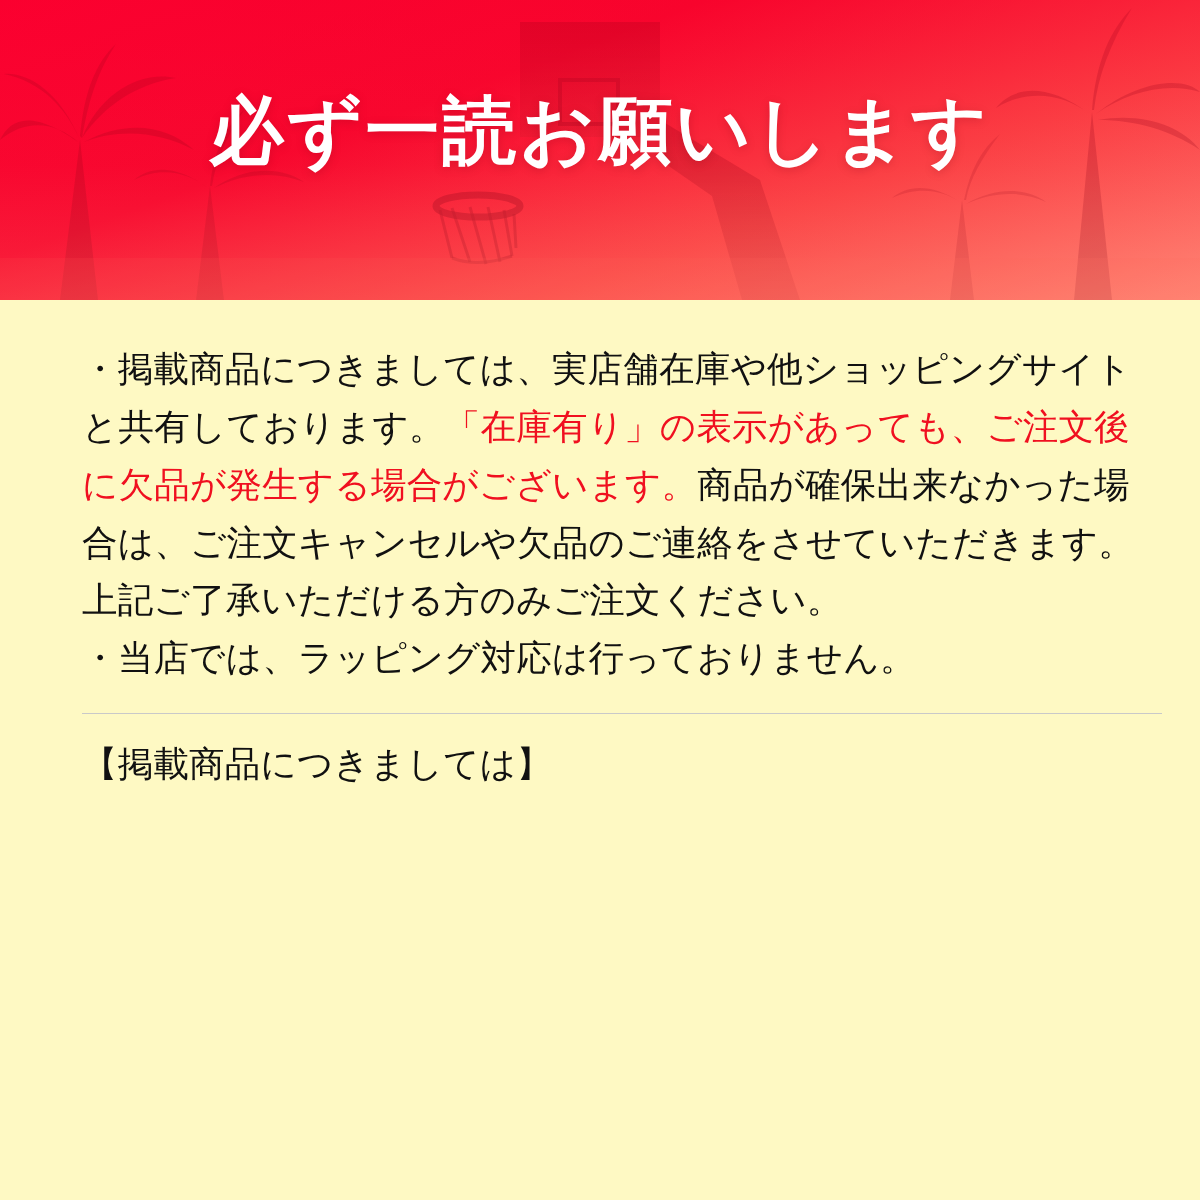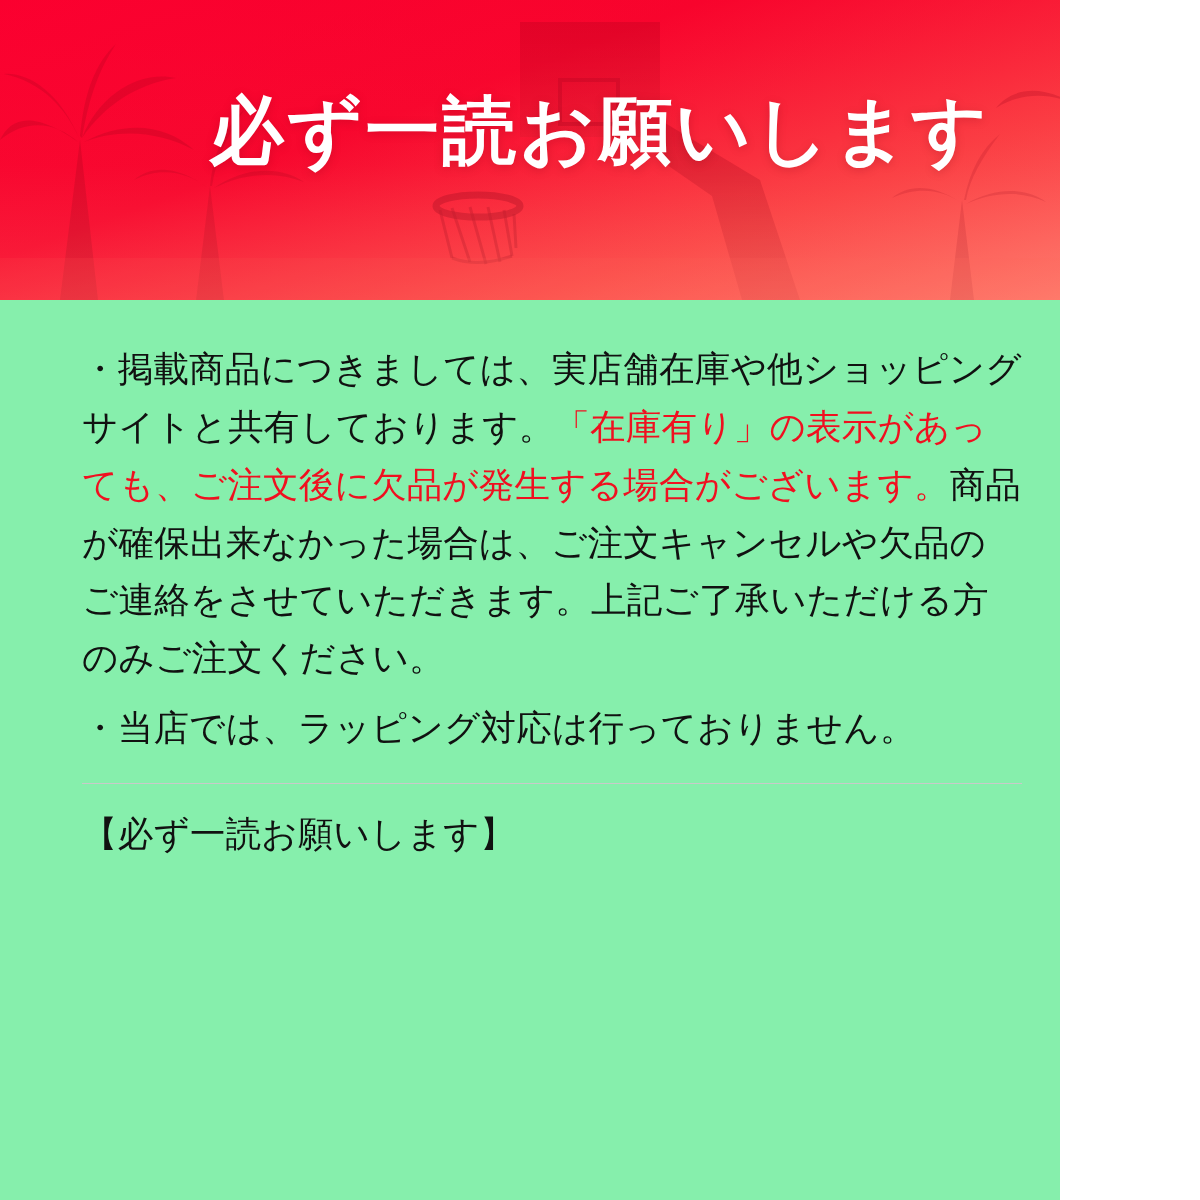--- a/index.html
+++ b/index.html
@@ -5,24 +5,24 @@
   * { box-sizing: border-box; margin: 0; padding: 0; }
   html, body {
     width: 1200px;
     height: 1200px;
     background: #ffffff;
     font-family: "DejaVu Sans", "Liberation Sans", sans-serif;
   }
 
   .page {
     position: relative;
-    width: 1060px;
+    width: 1200px;
     height: 1200px;
     overflow: hidden;
-    background: #86efac;
+    background: #fef9c3;
   }
 
   
   .hero {
     position: relative;
     width: 1200px;
     height: 300px;
     overflow: hidden;
     background: #f4002a;
   }
@@ -60,21 +60,21 @@
   .content {
     padding: 40px 38px 0 82px;
   }
   .para {
     font-size: 35.5px;
     line-height: 1.63;
     color: #111111;
     letter-spacing: 0.2px;
     text-indent: 0;
   }
-  .para + .para { margin-top: 12px; }
+  .para + .para { margin-top: 0; }
   .red { color: #f01020; }
 
   .divider {
     margin: 26px 0 22px 0;
     border: 0;
     border-top: 1px solid #c9c9c9;
     width: 100%;
   }
 
   .section-head {
@@ -153,17 +153,17 @@
   </div>
 
   <div class="content">
 
     <p class="para"><span>・掲載商品につきましては、実店舗在庫や他ショッピングサイトと共有しております。</span><span class="red">「在庫有り」の表示があっても、ご注文後に欠品が発生する場合がございます。</span><span>商品が確保出来なかった場合は、ご注文キャンセルや欠品のご連絡をさせていただきます。上記ご了承いただける方のみご注文ください。</span></p>
 
     <p class="para">・当店では、ラッピング対応は行っておりません。</p>
 
     <hr class="divider">
 
-    <p class="section-head">【必ず一読お願いします】</p>
+    <p class="section-head">【掲載商品につきましては】</p>
 
 
   </div>
 </div>
 
 </body></html>

